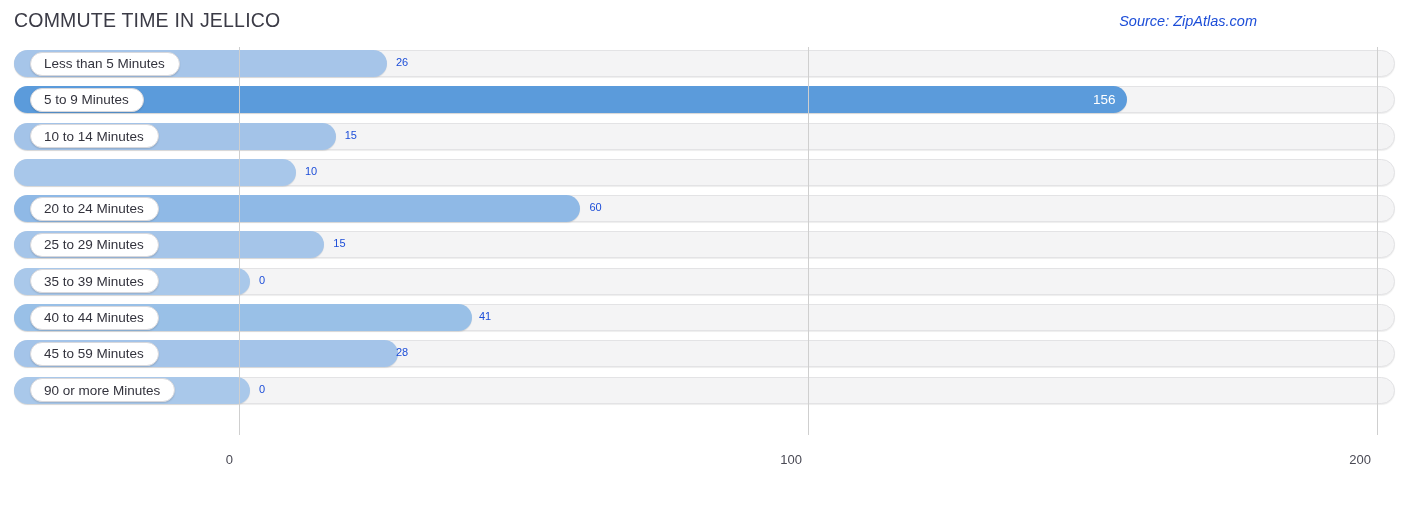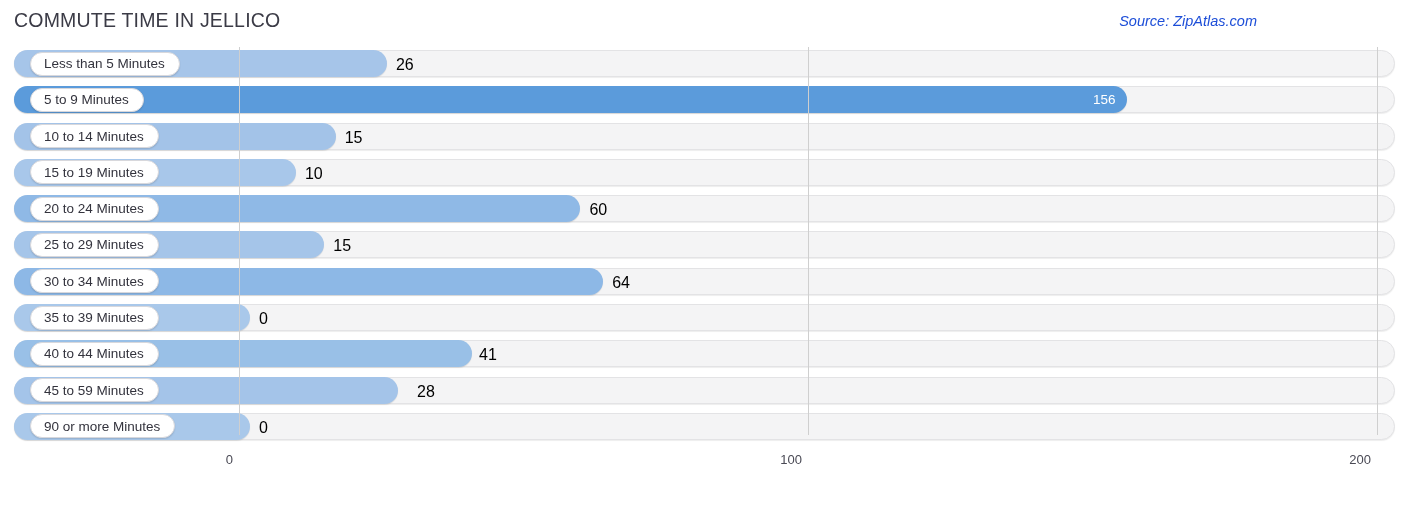--- a/index.html
+++ b/index.html
@@ -114,22 +114,22 @@
     color: #33333d;
     white-space: nowrap;
     box-shadow: 0 1px 1.5px rgba(0,0,0,.13);
     z-index: 4;
   }
 
   
   .val-out {
     position: absolute;
     top: 9px;
-    font-size: 16px;
-    color: #000000;
+    font-size: 11px;
+    color: #1d4ed8;
     white-space: nowrap;
     z-index: 4;
   }
   
   .val-in {
     position: absolute;
     top: 9px;
     font-size: 13.5px;
     color: #ffffff;
     white-space: nowrap;
@@ -161,58 +161,51 @@
         </div>
         <div class="row">
           <div class="track"></div>
           <div class="bar" style="width: 321.73px; background: rgb(163, 195, 232);"></div>
           <div class="pill">10 to 14 Minutes</div>
           <div class="val-out" style="left: 344.73px;">15</div>
         </div>
         <div class="row">
           <div class="track"></div>
           <div class="bar" style="width: 281.9px; background: rgb(168, 199, 234);"></div>
-          <div class="pill">15 to 19 Minutes</div>
           <div class="val-out" style="left: 304.9px;">10</div>
         </div>
         <div class="row">
           <div class="track"></div>
           <div class="bar" style="width: 566.4px; background: rgb(143, 185, 230);"></div>
           <div class="pill">20 to 24 Minutes</div>
           <div class="val-out" style="left: 589.4px;">60</div>
         </div>
         <div class="row">
           <div class="track"></div>
           <div class="bar" style="width: 310.35px; background: rgb(165, 197, 233);"></div>
           <div class="pill">25 to 29 Minutes</div>
           <div class="val-out" style="left: 333.35px;">15</div>
         </div>
         <div class="row">
           <div class="track"></div>
-          <div class="bar" style="width: 589.16px; background: rgb(141, 184, 230);"></div>
-          <div class="pill">30 to 34 Minutes</div>
-          <div class="val-out" style="left: 612.16px;">64</div>
-        </div>
-        <div class="row">
-          <div class="track"></div>
           <div class="bar" style="width: 236px; background: rgb(169, 200, 234);"></div>
           <div class="pill">35 to 39 Minutes</div>
           <div class="val-out" style="left: 259px;">0</div>
         </div>
         <div class="row">
           <div class="track"></div>
           <div class="bar" style="width: 458.29px; background: rgb(153, 192, 231);"></div>
           <div class="pill">40 to 44 Minutes</div>
           <div class="val-out" style="left: 479px;">41</div>
         </div>
         <div class="row">
           <div class="track"></div>
           <div class="bar" style="width: 384.32px; background: rgb(164, 196, 233);"></div>
           <div class="pill">45 to 59 Minutes</div>
-          <div class="val-out" style="left: 417px;">28</div>
+          <div class="val-out" style="left: 396px;">28</div>
         </div>
         <div class="row">
           <div class="track"></div>
           <div class="bar" style="width: 236px; background: rgb(169, 200, 234);"></div>
           <div class="pill">90 or more Minutes</div>
           <div class="val-out" style="left: 259px;">0</div>
         </div>
       </div>
     <div id="grid-layer">
         <div class="grid" style="left: 239px;"></div>

